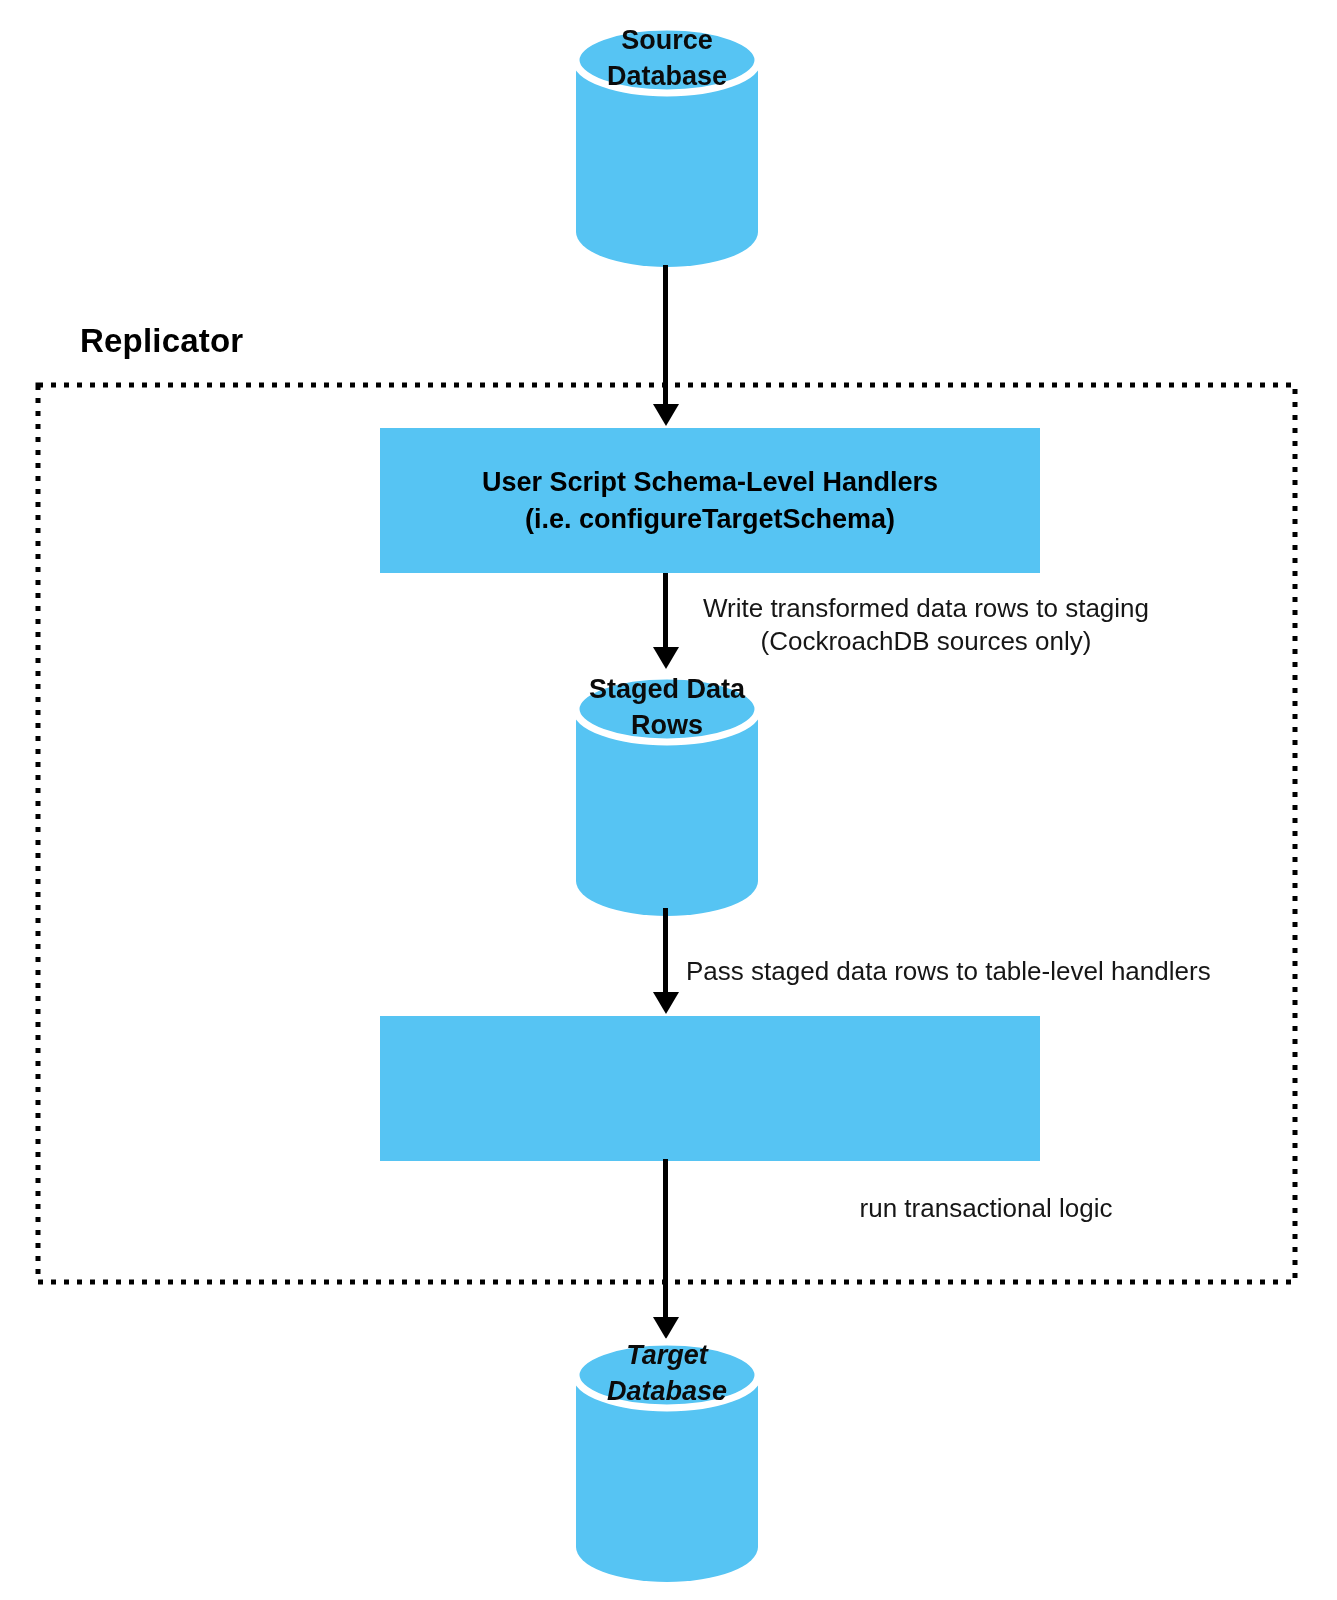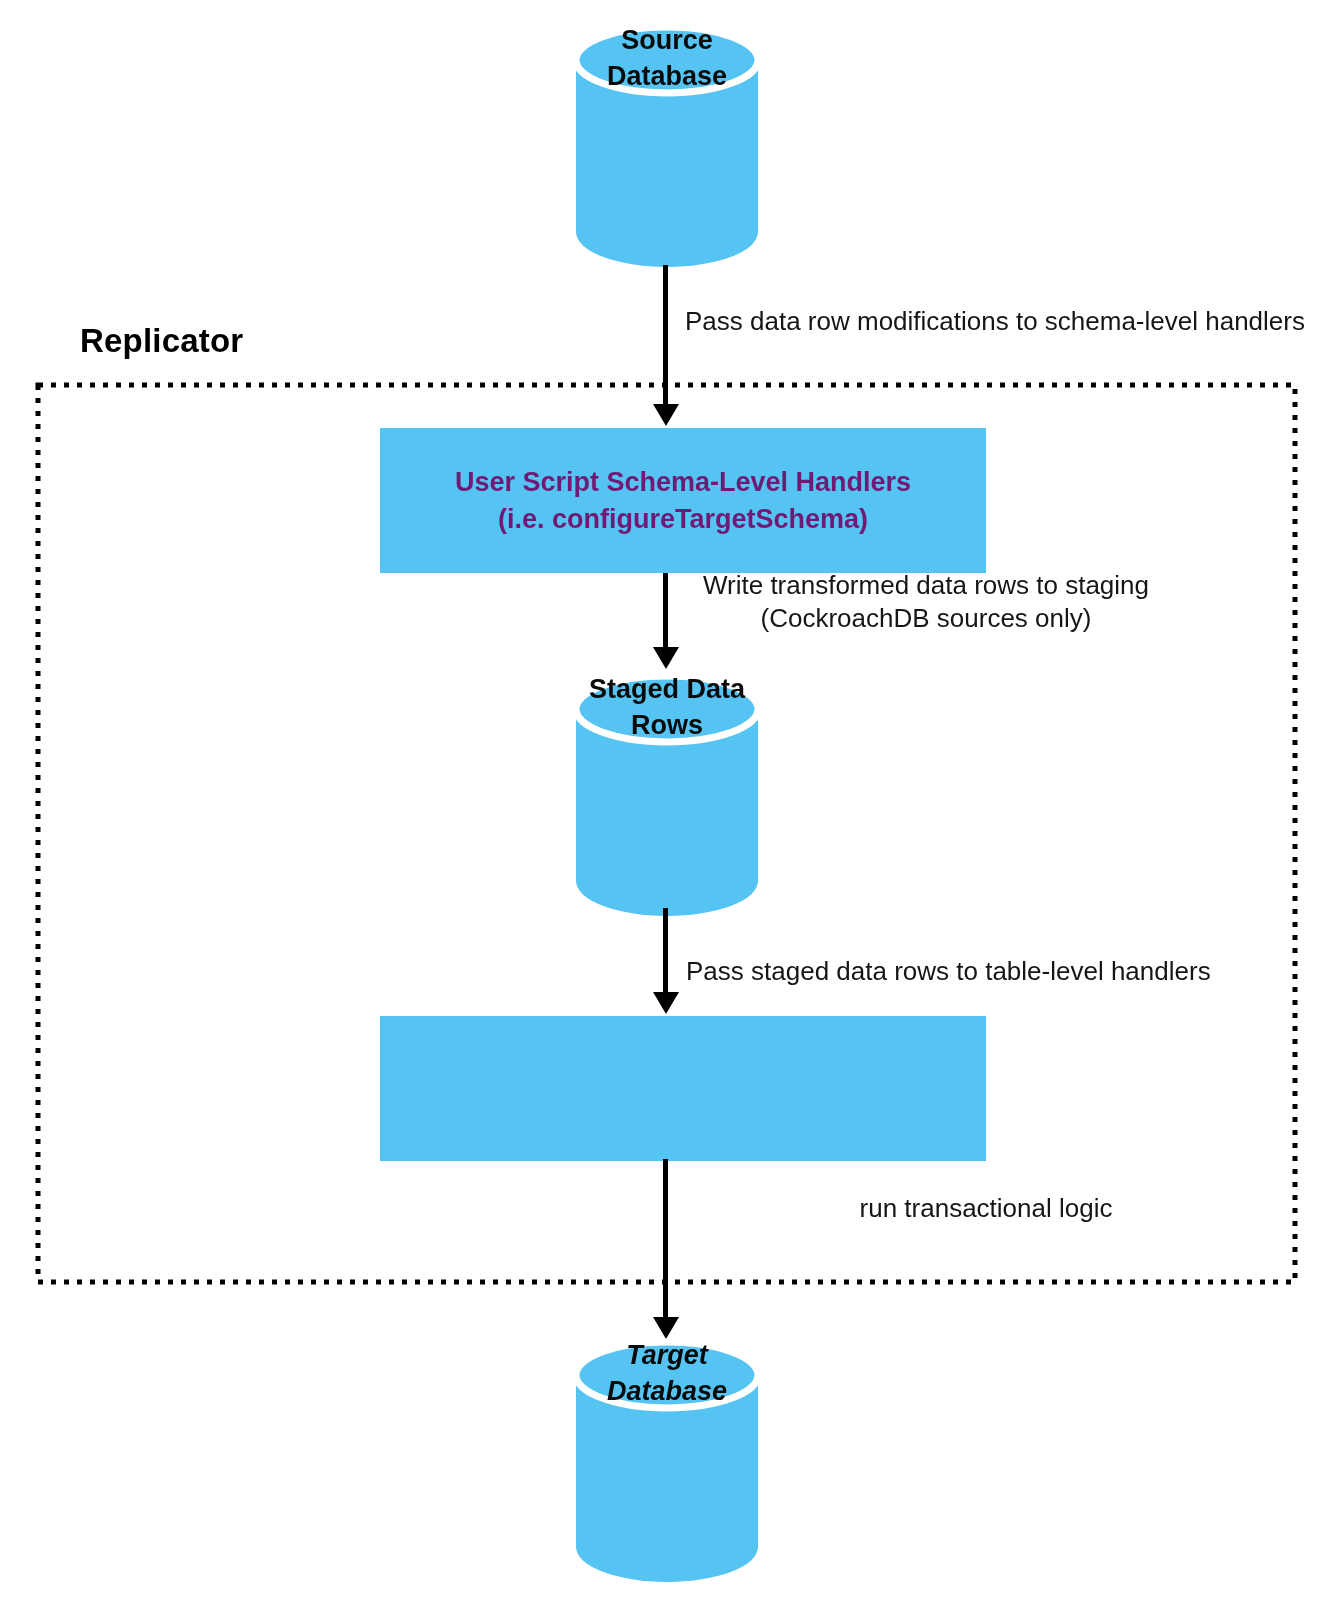--- a/index.html
+++ b/index.html
@@ -35,31 +35,31 @@
     text-align: center;
     font-weight: bold;
     font-size: 27px;
     line-height: 36px;
     color: #0b0b0b;
     white-space: pre-line;
   }
 
   
   .proc-rect {
-    width: 606px; height: 145px;
+    width: 660px; height: 145px;
     background: var(--node-fill);
     display: flex;
     flex-direction: column;
     align-items: center;
     justify-content: center;
     text-align: center;
     font-weight: bold;
     font-size: 27px;
     line-height: 37px;
-    color: #701a75;
+    color: #000000;
   }
 
   
   .arrow {
     width: 5px;
     background: var(--arrow);
   }
   .arrow::after {
     content: "";
     position: absolute;
@@ -112,29 +112,28 @@
 
   <div class="abs" style="left:571px; top:22px;">
     <svg class="cylinder" viewBox="0 0 192 248">
       <path class="cyl-fill" d="M5 38 V210 A91 35 0 0 0 187 210 V38 Z"></path>
       <ellipse class="cyl-fill cyl-gap" cx="96" cy="38" rx="91" ry="33"></ellipse>
     </svg>
     <div class="cyl-label"><span>Source</span><span>Database</span></div>
   </div>
 
   <div class="abs arrow" style="left:663px; top:265px; height:140px;"></div>
-  <div class="abs edge-label" style="left:685px; top:305px;">Pass data row modifications to schema-level handlers</div>
 
   <div class="abs proc-rect" style="left:380px; top:428px;">
     <span>User Script Schema-Level Handlers</span>
     <span>(i.e. configureTargetSchema)</span>
   </div>
 
   <div class="abs arrow" style="left:663px; top:573px; height:75px;"></div>
-  <div class="abs edge-label centered" style="left:656px; top:569px; width:540px;">
+  <div class="abs edge-label centered" style="left:656px; top:592px; width:540px;">
     <div>Write transformed data rows to staging</div>
     <div>(CockroachDB sources only)</div>
   </div>
 
   <div class="abs" style="left:571px; top:671px;">
     <svg class="cylinder" viewBox="0 0 192 248">
       <path class="cyl-fill" d="M5 38 V210 A91 35 0 0 0 187 210 V38 Z"></path>
       <ellipse class="cyl-fill cyl-gap" cx="96" cy="38" rx="91" ry="33"></ellipse>
     </svg>
     <div class="cyl-label"><span>Staged Data</span><span>Rows</span></div>

